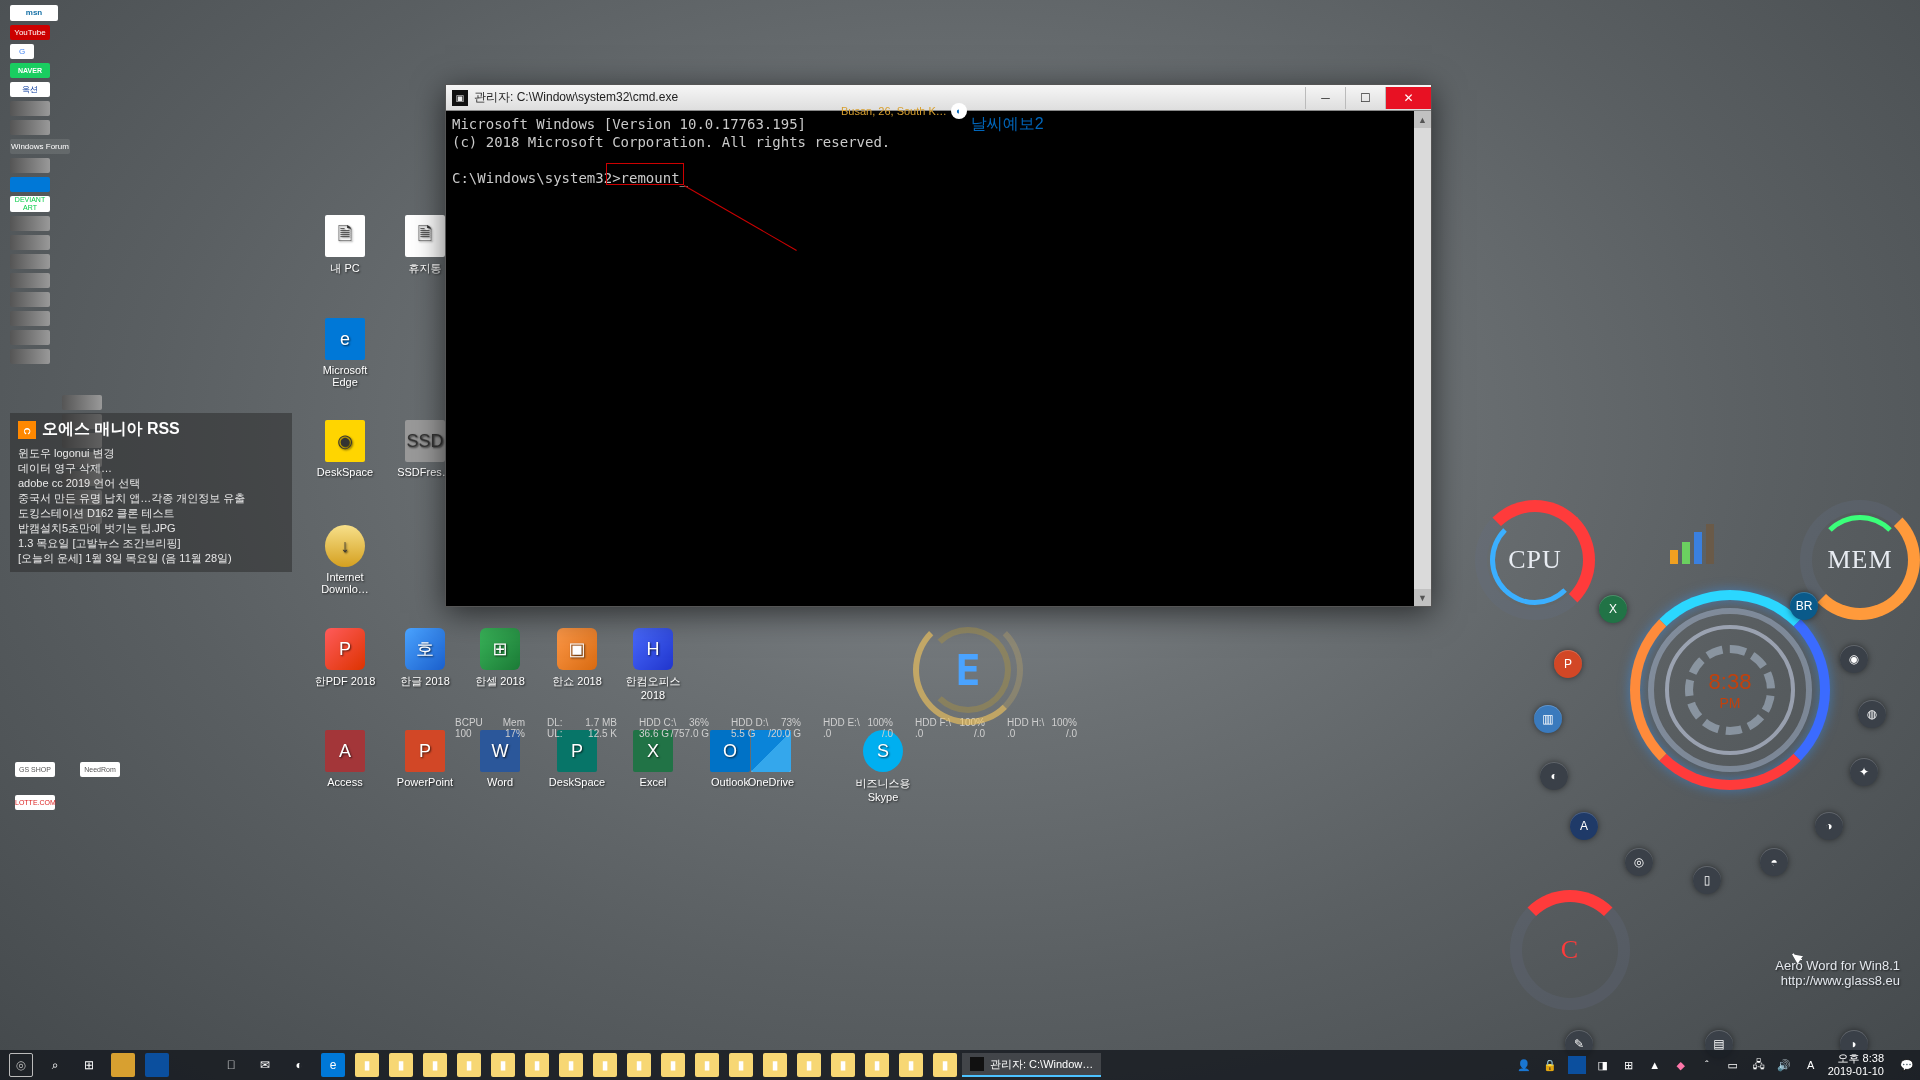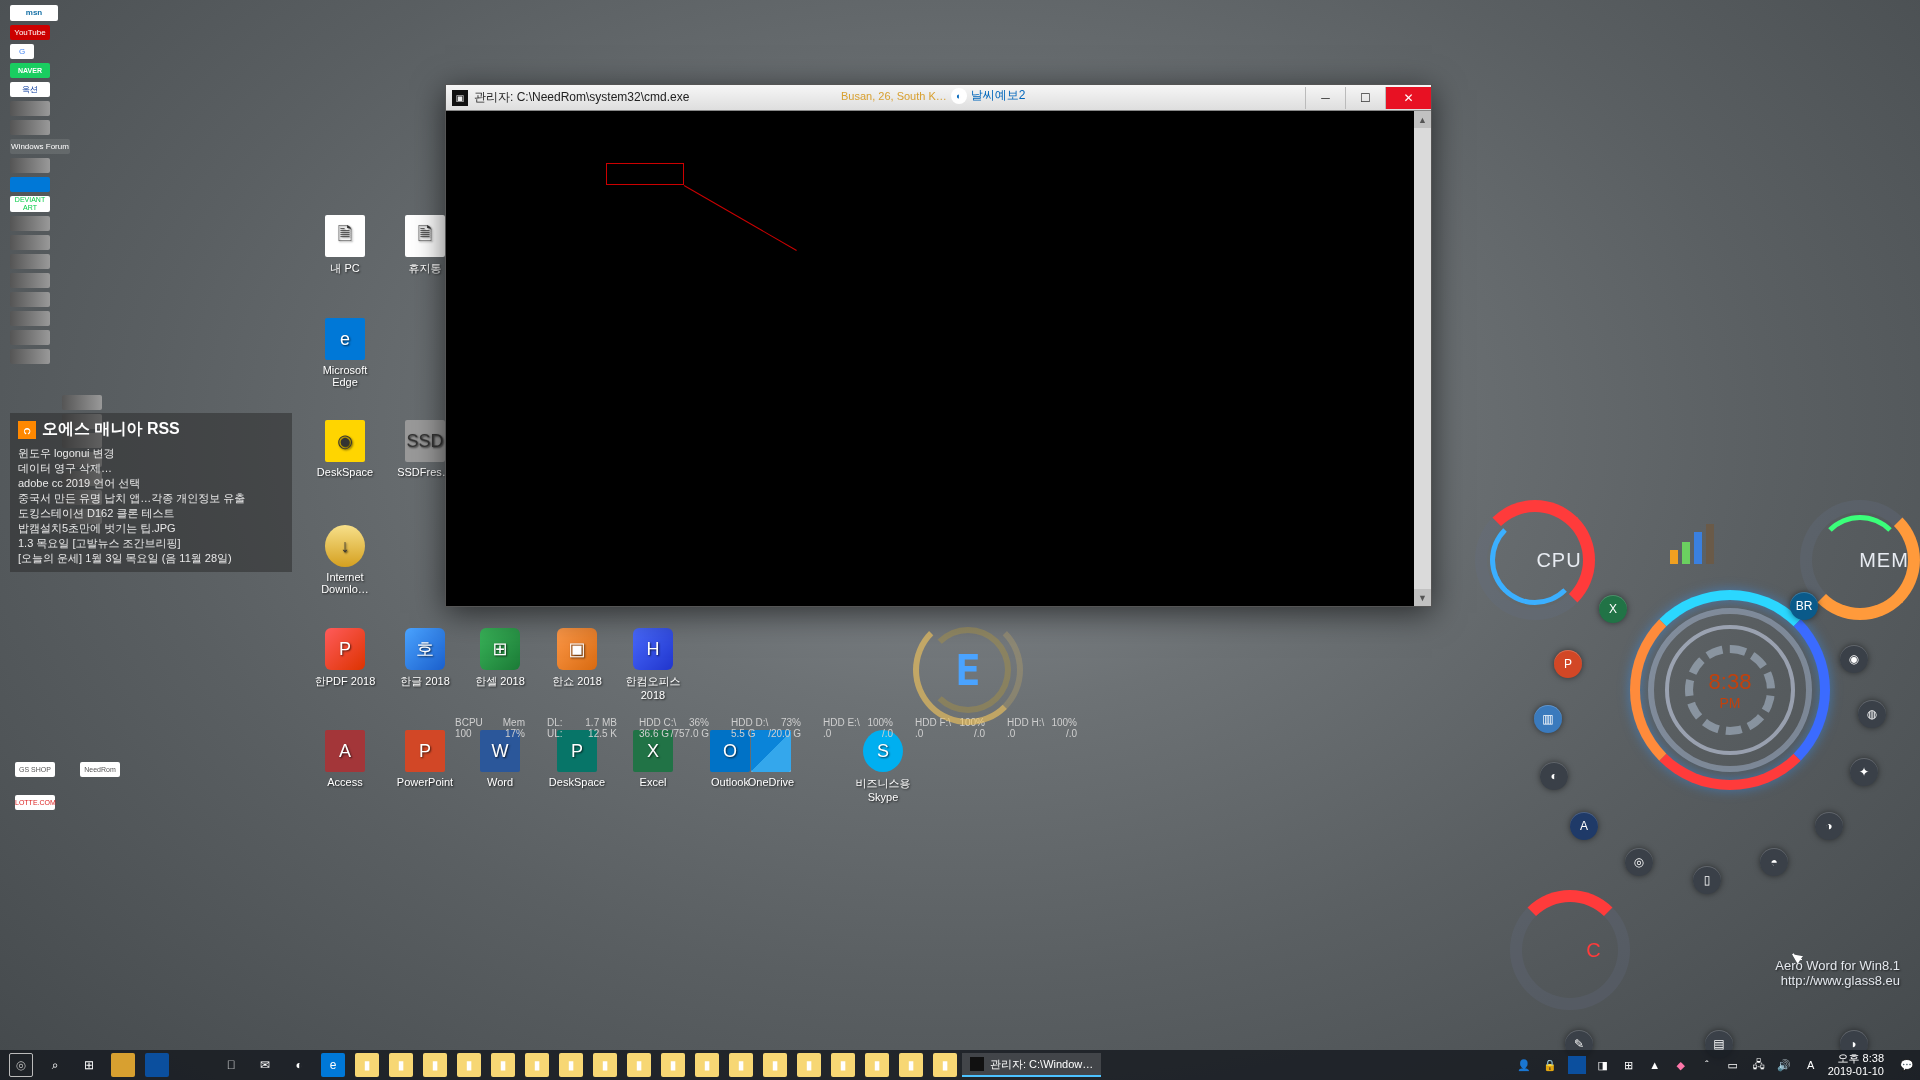--- a/index.html
+++ b/index.html
@@ -68,21 +68,21 @@
 .center-e .ring { position:absolute; inset:0; border:6px solid rgba(248,200,90,0.6); border-radius:50%; border-top-color:transparent; border-right-color:rgba(248,200,90,0.2); }
 .center-e .ring.r2 { inset:12px; border-color:rgba(178,150,60,0.4); border-left-color:transparent; }
 .center-e .E { position:absolute; left:50%; top:50%; transform:translate(-50%,-50%); font-size:42px; font-weight:bold; color:#4aa3ff; font-family:Consolas,monospace; }
 
 .rm-gauge { position:absolute; width:120px; height:120px; }
 .rm-gauge .arc { position:absolute; inset:0; border-radius:50%; border:12px solid transparent; }
 .rm-gauge.cpu .arc { border-top-color:#ff3b3b; border-right-color:#ff3b3b; border-left-color:rgba(100,110,130,0.3); border-bottom-color:rgba(100,110,130,0.3);}
 .rm-gauge.cpu .arc.inner { inset:15px; border-width:5px; border-left-color:#3bafff; border-bottom-color:#3bafff; border-top-color:transparent; border-right-color:transparent; }
 .rm-gauge.mem .arc { border-bottom-color:#ff9a3b; border-right-color:#ff9a3b; border-top-color:rgba(100,110,130,0.3); border-left-color:rgba(100,110,130,0.3);}
 .rm-gauge.mem .arc.inner { inset:15px; border-width:5px; border-top-color:#3bff7a; border-left-color:transparent; border-right-color:transparent; border-bottom-color:transparent; }
-.rm-gauge .lbl { position:absolute; left:50%; top:50%; transform:translate(-50%,-50%); font-family:Liberation Sans, sans-serif; font-size:20px; color:#e8ecf2; letter-spacing:1px;margin-left:24px; }
+.rm-gauge .lbl { position:absolute; left:50%; top:50%; transform:translate(-50%,-50%); font-family:Liberation Serif, serif; font-size:26px; color:#e8ecf2; letter-spacing:1px; }
 .rm-gauge.c-drive .arc { border-top-color:#ff3b3b; border-right-color:rgba(100,110,130,0.25); border-left-color:rgba(100,110,130,0.25); border-bottom-color:rgba(100,110,130,0.25);}
 
 .clock-ring { position:absolute; left:1630px; top:590px; width:200px; height:200px; }
 .clock-ring .r { position:absolute; inset:0; border-radius:50%; }
 .clock-ring .r.a { border:10px solid transparent; border-top-color:#2bd7ff; border-right-color:#3b6bff; border-bottom-color:#ff3b3b; border-left-color:#ff8b3b; filter:drop-shadow(0 0 6px rgba(50,150,255,0.5)); }
 .clock-ring .r.b { inset:18px; border:6px solid rgba(200,220,255,0.35); }
 .clock-ring .r.c { inset:35px; border:4px solid rgba(220,230,255,0.5); }
 .clock-ring .r.d { inset:55px; border:8px dashed rgba(210,230,255,0.4); }
 .clock-ring .ct { position:absolute; left:50%; top:50%; transform:translate(-50%,-50%); text-align:center; color:#c2410c; }
 .clock-ring .ct .t { font-size:22px; font-weight:300; }
@@ -252,31 +252,35 @@
       <div class="row">
         <span>.0</span>
         <span>/.0</span>
       </div>
     </div>
 </div>
 
 <div class="cmd-window">
   <div class="cmd-titlebar">
     <span class="tb-icon">▣</span>
-    <span>관리자: C:\NeedRom\system32\cmd.exe</span>
+    <span>관리자: C:\Window\system32\cmd.exe</span>
     <div class="cmd-widget">
       <span>Busan, 26, South K…</span>
       <span class="badge">◐</span>
-      <span style="color:#06b;font-size:12px;">날씨예보2</span>
+      <span style="color:#06b;font-size:16px;margin-top:27px;">날씨예보2</span>
     </div>
     <div class="spacer"></div>
     <div class="wbtn">─</div>
     <div class="wbtn">☐</div>
     <div class="wbtn close">✕</div>
   </div>
+  <div class="cmd-body"><span>Microsoft Windows [Version 10.0.17763.195]</span>
+<span>(c) 2018 Microsoft Corporation. All rights reserved.</span>
+
+<span>C:\Windows\system32&gt;</span><span>remount</span>_</div>
   <div class="cmd-highlight" style="left:160px; top:78px; width:78px; height:22px;"></div>
   <div class="cmd-arrow-line" style="left:238px; top:100px; width:130px; transform:rotate(30deg);"></div>
   <div class="cmd-scroll">
     <div class="sbtn">▲</div>
     <div class="sbtn bot">▼</div>
   </div>
 </div>
 
 <div class="center-e">
   <div class="ring"></div>

